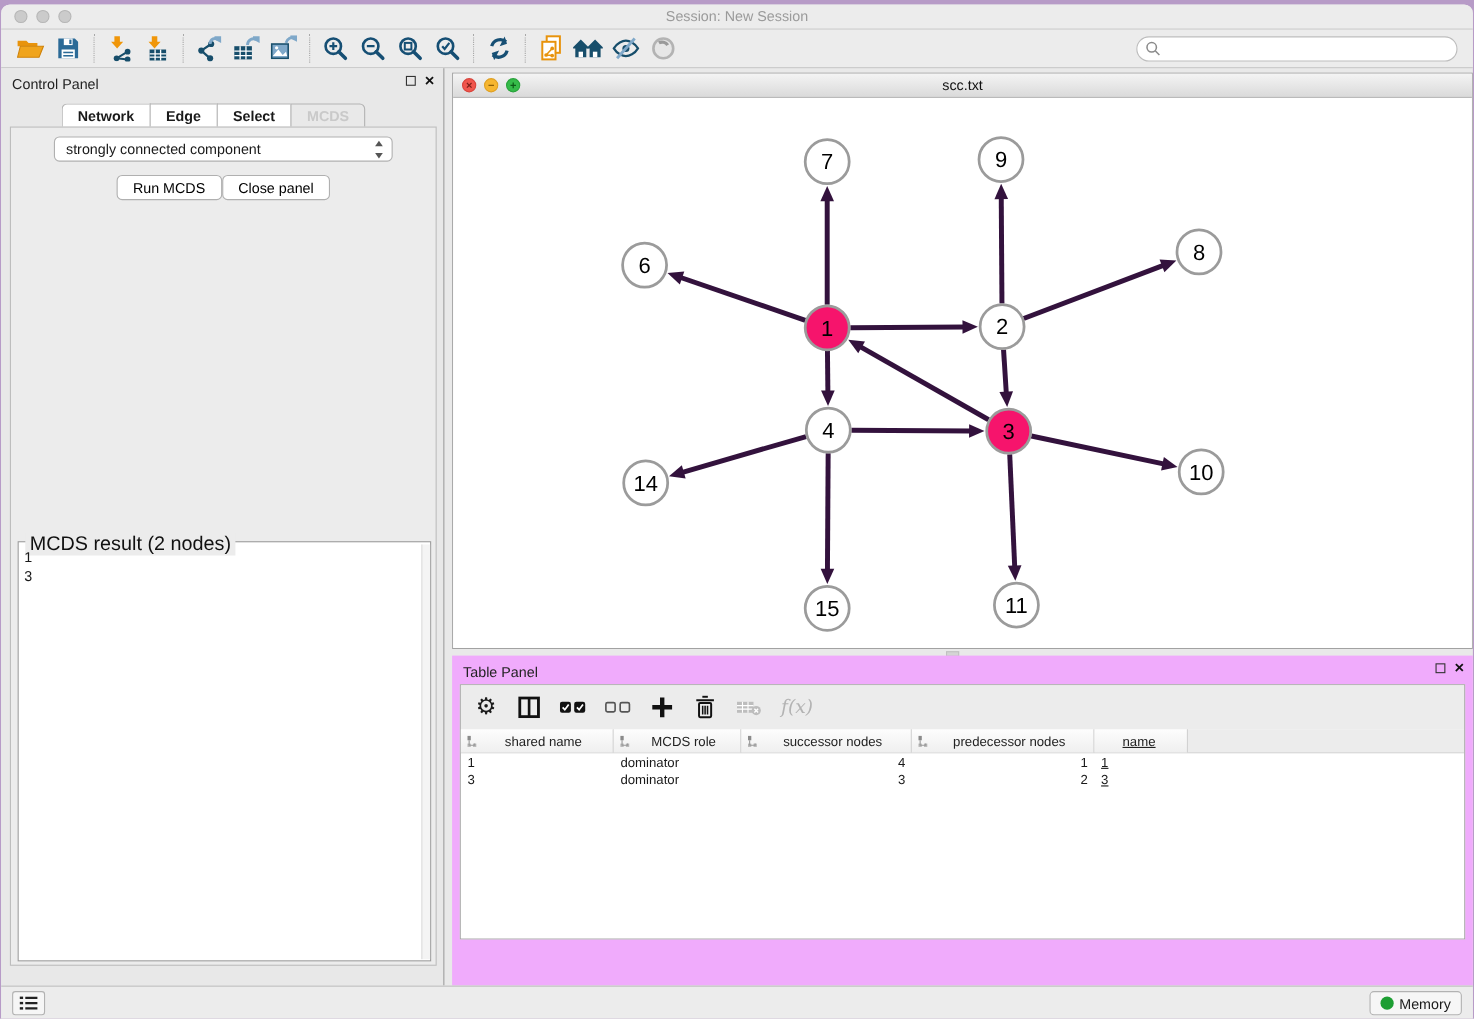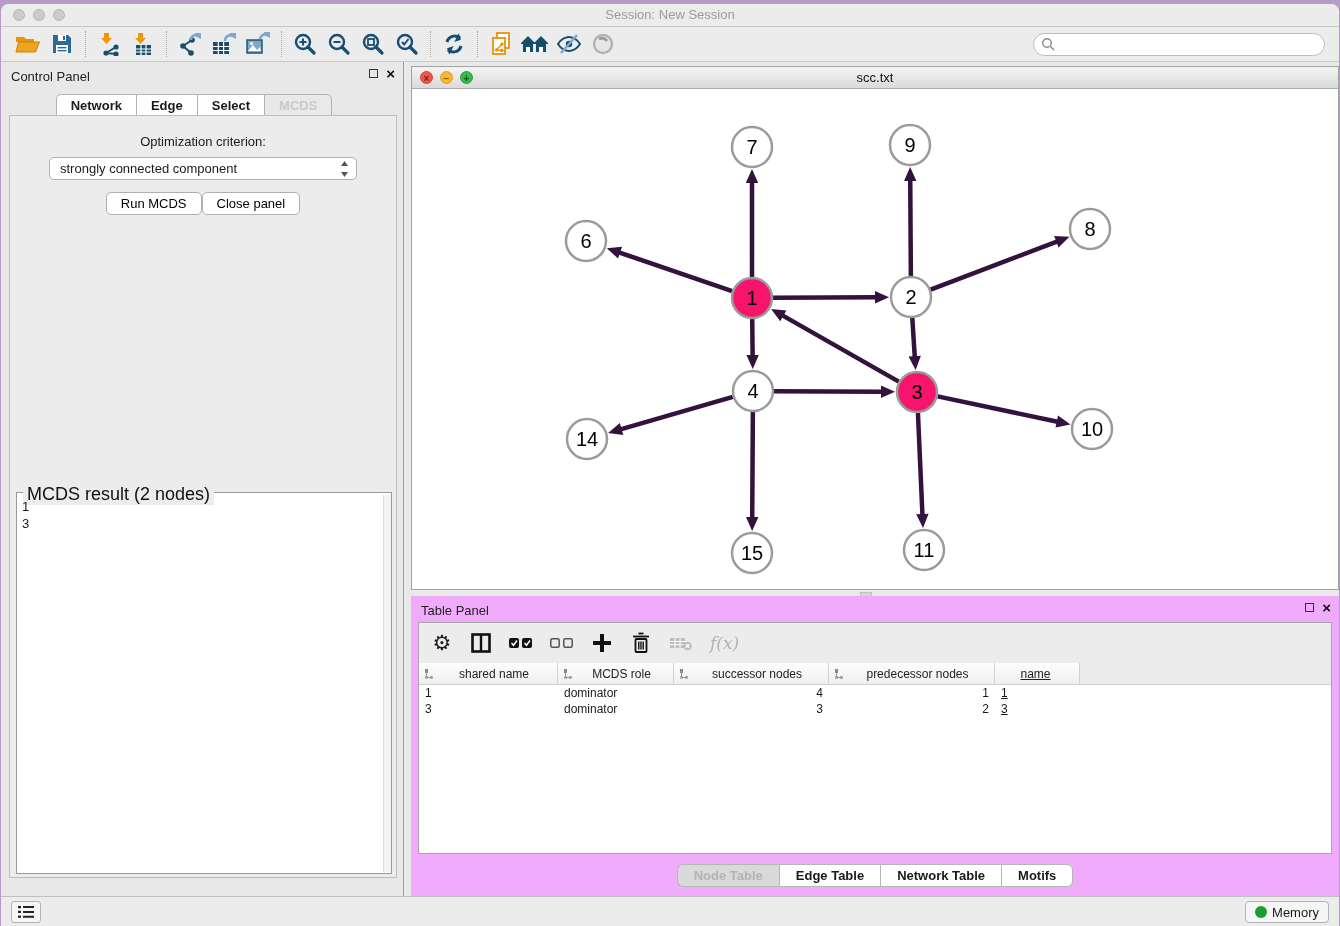--- a/index.html
+++ b/index.html
@@ -252,21 +252,20 @@
           <span class="close-x">×</span>
         </span>
       </div>
       <div class="cp-tabs">
         <span class="cp-tab">Network</span>
         <span class="cp-tab">Edge</span>
         <span class="cp-tab">Select</span>
         <span class="cp-tab tab-mcds">MCDS</span>
       </div>
       <div class="cp-content">
-        <div class="opt-label">Optimization criterion:</div>
         <div class="criterion-select">
           <span>strongly connected component</span>
           <span class="sel-arrows">
             <svg width="9" height="18" viewBox="0 0 9 18">
                 <path d="M4.5 1 8 6H1z" fill="#555"></path>
                 <path d="M4.5 17 1 12h7z" fill="#555"></path>
               </svg>
           </span>
         </div>
         <div class="btn-row">
@@ -480,26 +479,20 @@
               </div>
               <div class="trow">
                 <div class="tcell c0" style="text-align: left;">3</div>
                 <div class="tcell c1" style="text-align: left;">dominator</div>
                 <div class="tcell c2" style="text-align: right;">3</div>
                 <div class="tcell c3" style="text-align: right;">2</div>
                 <div class="tcell c4" style="text-align: left;">3</div>
               </div>
             </div>
         </div>
-        <div class="tp-tabs">
-          <span class="tp-tab selected">Node Table</span>
-          <span class="tp-tab">Edge Table</span>
-          <span class="tp-tab">Network Table</span>
-          <span class="tp-tab">Motifs</span>
-        </div>
       </div>
     </div>
   </div>
 
   <div class="statusbar">
     <div class="list-btn">
       <svg width="18" height="14" viewBox="0 0 18 14">
           <rect x="1" y="1" width="3" height="2.2" fill="#222"></rect>
           <rect x="1" y="5.8" width="3" height="2.2" fill="#222"></rect>
           <rect x="1" y="10.6" width="3" height="2.2" fill="#222"></rect>

